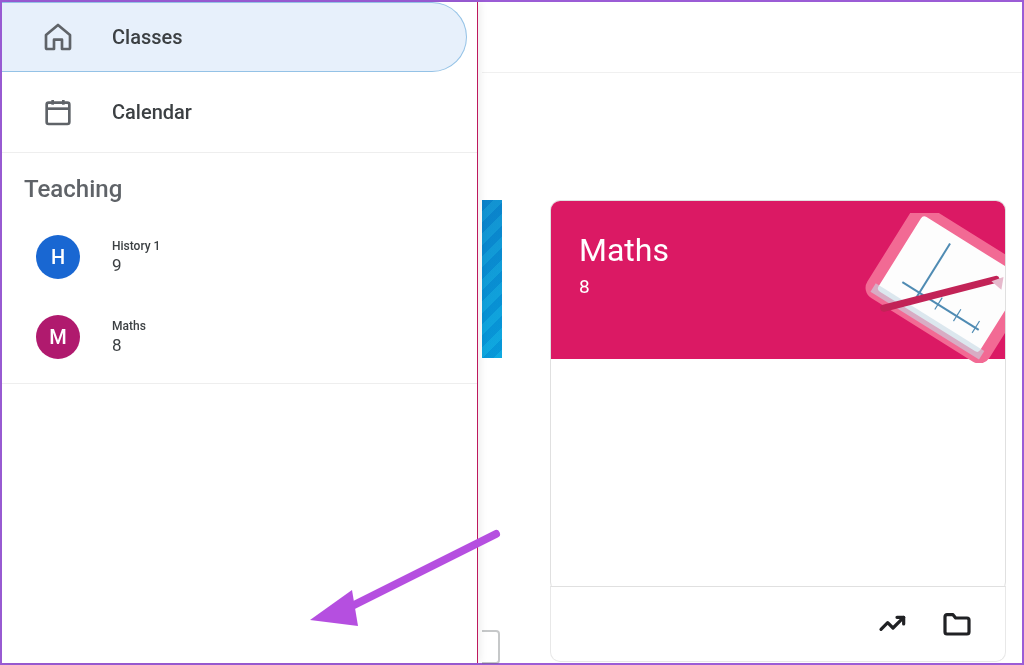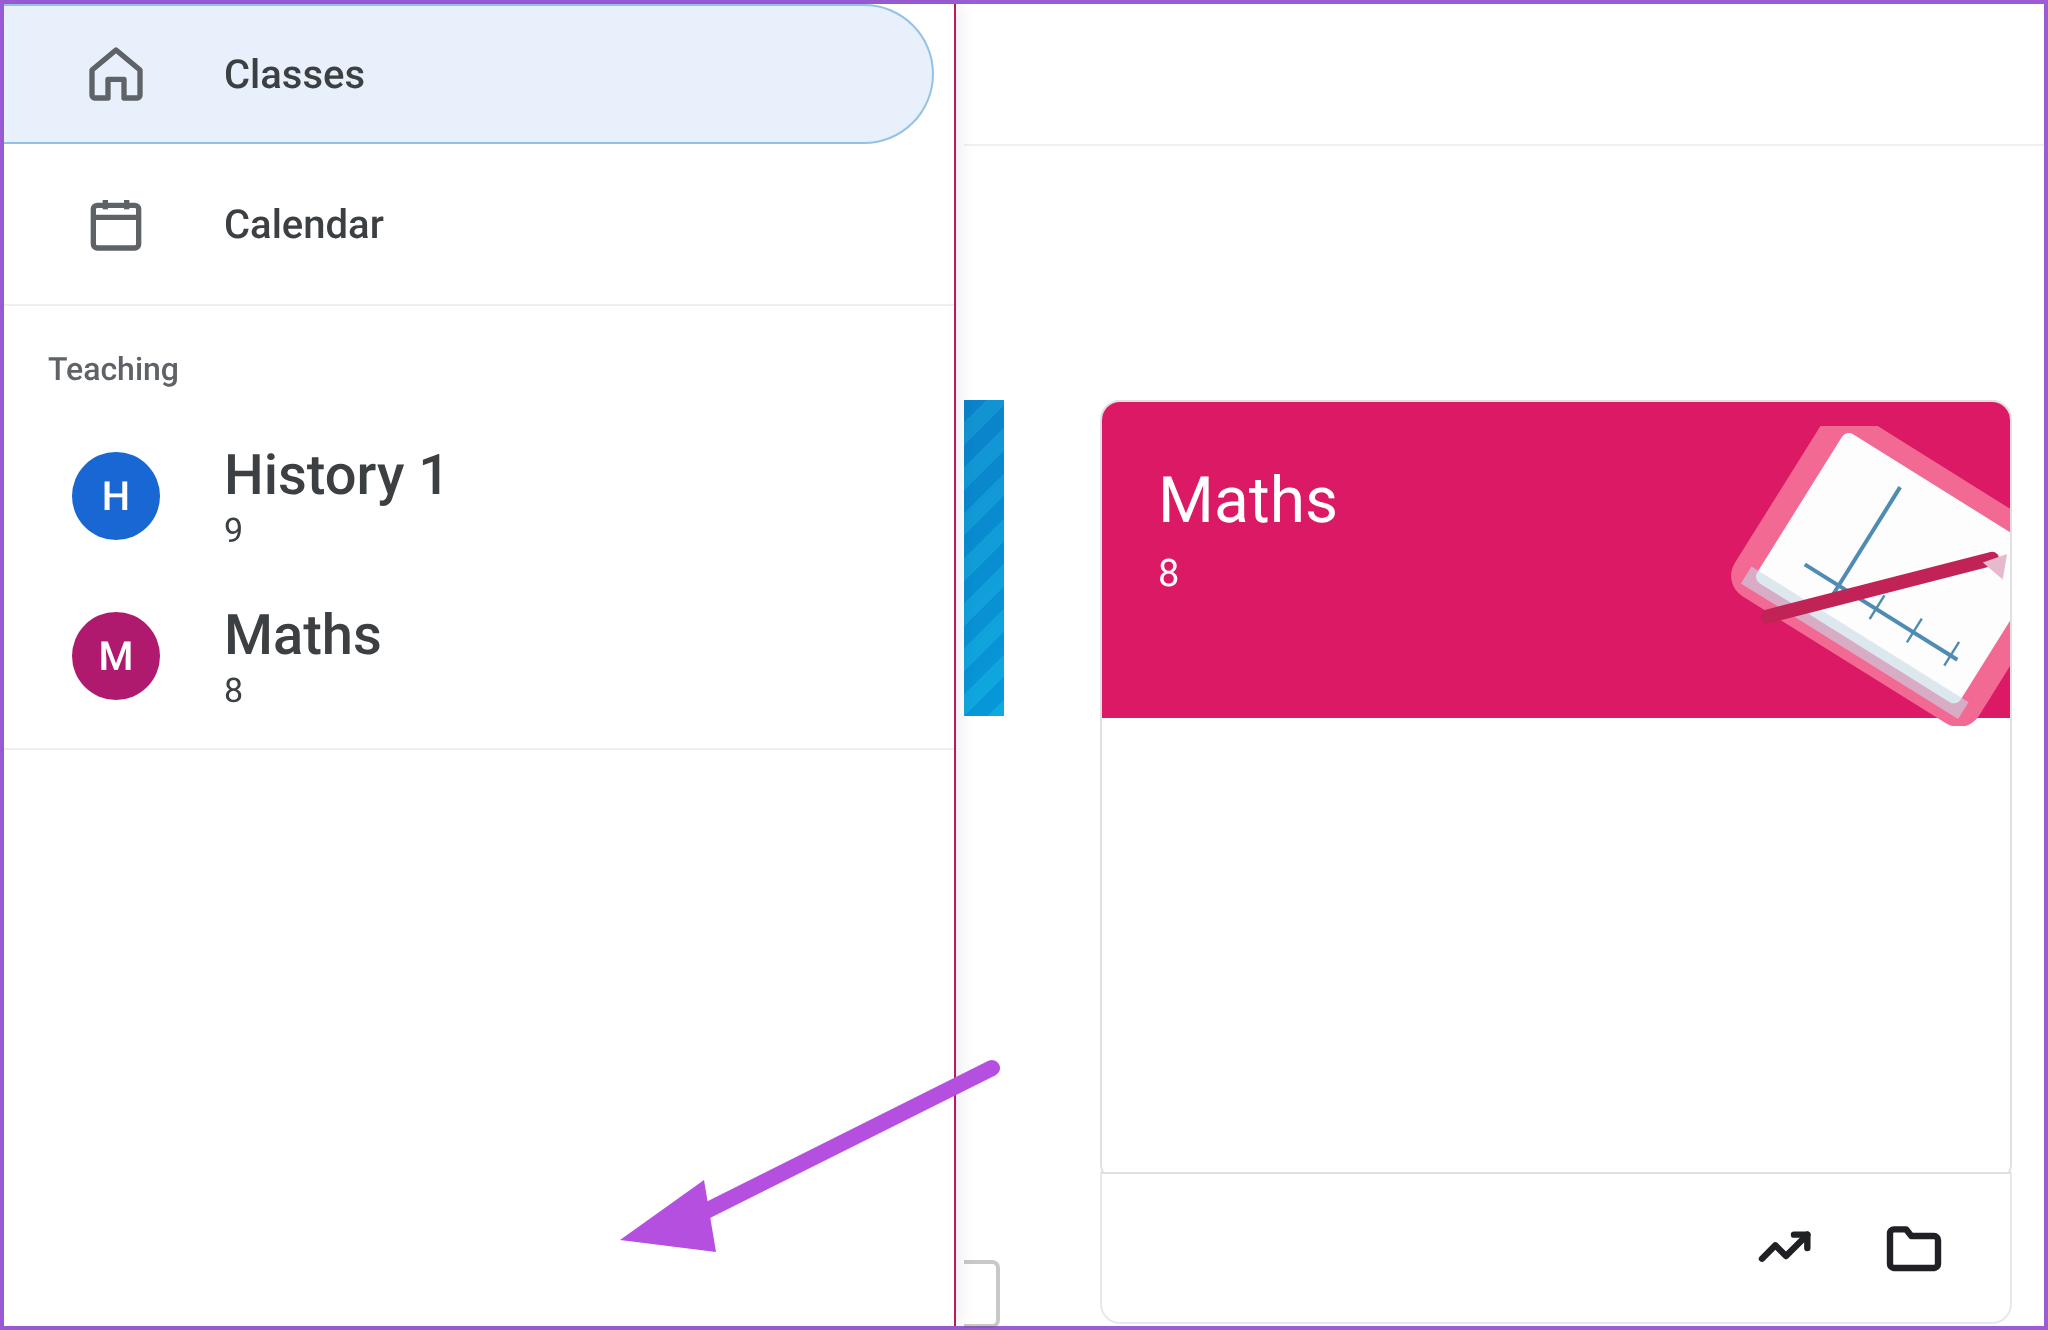--- a/index.html
+++ b/index.html
@@ -23,28 +23,28 @@
   .card-action { width: 36px; height: 36px; display: flex; align-items: center; justify-content: center; cursor: pointer; }
 
   
   .sidebar { position: absolute; top: 0; left: 0; width: 476px; bottom: 0; background: #fff; border-right: 1px solid #be185d; box-shadow: 2px 0 8px rgba(0,0,0,0.08); }
   .nav-item { display: flex; align-items: center; height: 80px; padding-left: 34px; cursor: pointer; }
   .nav-item .icon-slot { width: 44px; height: 44px; display: flex; align-items: center; justify-content: center; }
   .nav-item .label-slot { font-size: 20px; font-weight: 500; color: #3c4043; margin-left: 32px; }
   .nav-item.first { border-top-right-radius: 40px; border-bottom-right-radius: 40px; border: 1px solid #94c2e6; border-left: none; background: #e7f0fb; margin-right: 10px; height: 70px; }
   .nav-item.first .label-slot { color: #3c4043; }
   .section-divider { border-top: 1px solid #eeeeee; }
-  .section-label { font-size: 16px; font-weight: 500; color: #5f6368; padding: 22px 0 14px 22px; }
+  .section-label { font-size: 24px; font-weight: 500; color: #5f6368; padding: 22px 0 14px 22px; }
 
   .teach-item { display: flex; align-items: center; height: 80px; padding-left: 34px; cursor: pointer; }
   .teach-item .avatar { width: 44px; height: 44px; border-radius: 50%; display: flex; align-items: center; justify-content: center; color: #fff; font-size: 20px; font-weight: 500; }
   .teach-item .avatar.h { background: #1967d2; }
   .teach-item .avatar.m { background: #b01a6e; }
   .teach-item .tcol { margin-left: 32px; }
-  .teach-item .tcol .t1 { font-size: 28px; font-weight: 500; color: #3c4043; }
+  .teach-item .tcol .t1 { font-size: 12px; font-weight: 500; color: #3c4043; }
   .teach-item .tcol .t2 { font-size: 17px; font-weight: 400; color: #3c4043; margin-top: 2px; }
 
   
   .annotation-arrow { position: absolute; left: 304px; top: 526px; pointer-events: none; }
 
 </style>
 </head>
 <body>
 
 <div class="viewport">

